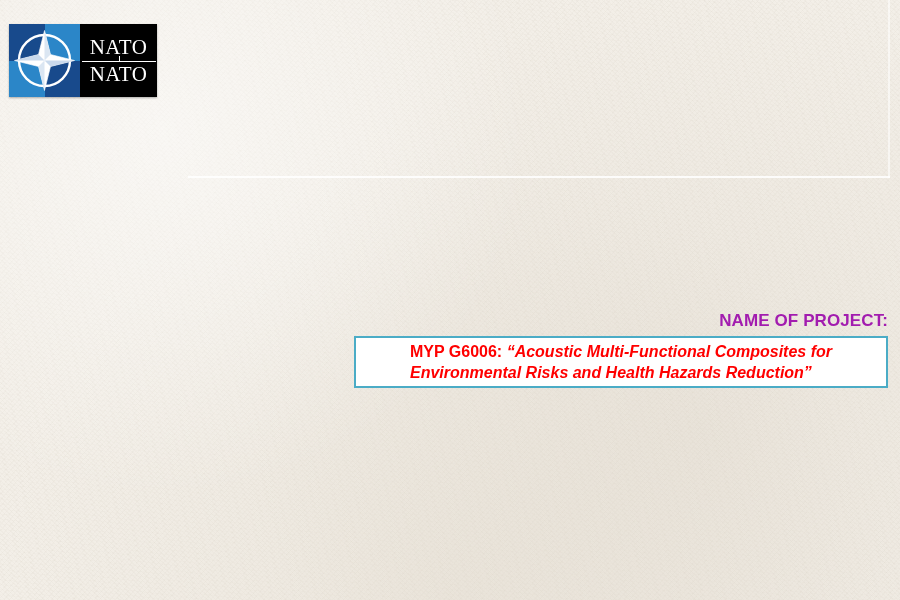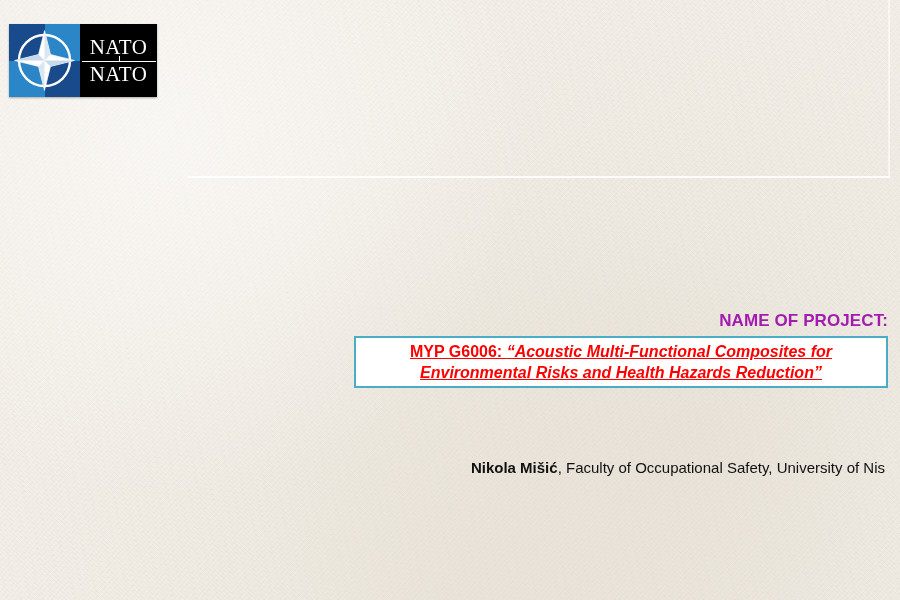--- a/index.html
+++ b/index.html
@@ -164,22 +164,21 @@
     align-items: center;
     justify-content: center;
     padding: 2px 6px;
   }
   #project-box-text {
     color: #ff0000;
     font-family: "Liberation Sans", sans-serif;
     font-weight: 700;
     font-size: 16px;
     line-height: 1.32;
-    text-align: center;
-    text-decoration: underline;
+    text-align: left;
   }
   #project-box-text .code { font-style: normal; }
   #project-box-text .quoted { font-style: italic; }
 
   
   #author-line {
     position: absolute;
     left: 380px;
     top: 459px;
     width: 505px;
@@ -229,17 +228,14 @@
 
   <div id="project-label">NAME OF PROJECT:</div>
 
   <div id="project-box">
     <div id="project-box-text">
       <span class="code">MYP G6006: </span><span class="quoted">“Acoustic Multi-Functional Composites for</span><br>
       <span class="quoted">Environmental Risks and Health Hazards Reduction”</span>
     </div>
   </div>
 
-  <div id="author-line">
-    <span class="author-name">Nikola Mišić</span><span class="author-affil">, Faculty of Occupational Safety, University of Nis</span>
-  </div>
 
 </div>
 
 </body></html>

